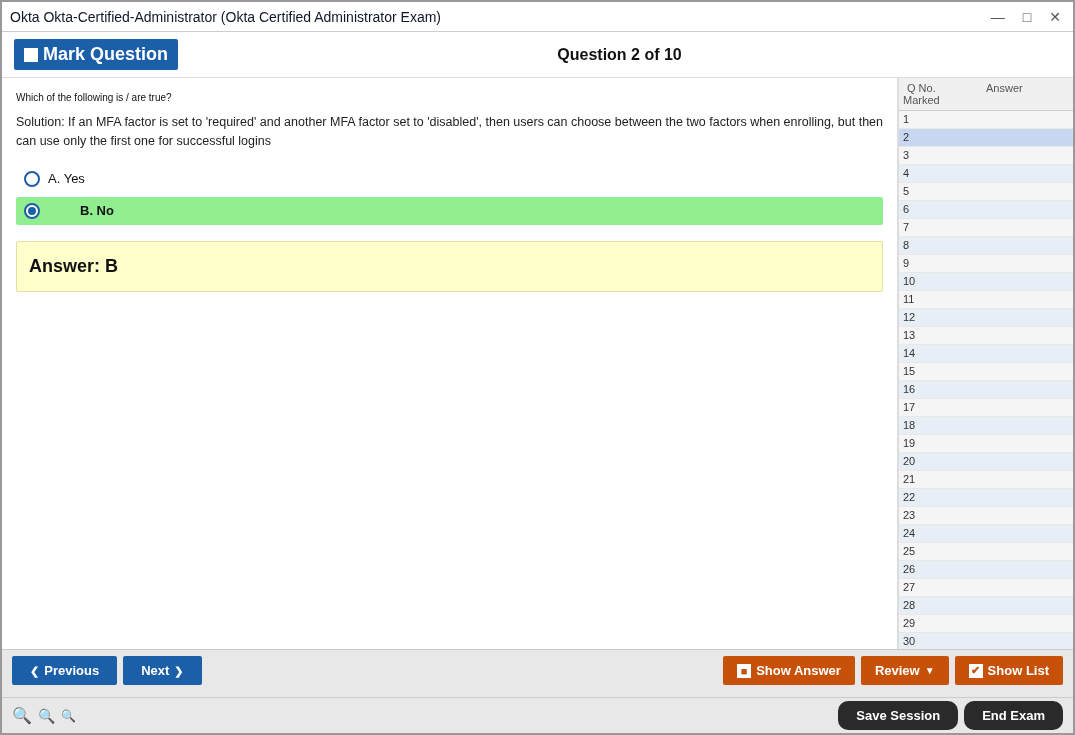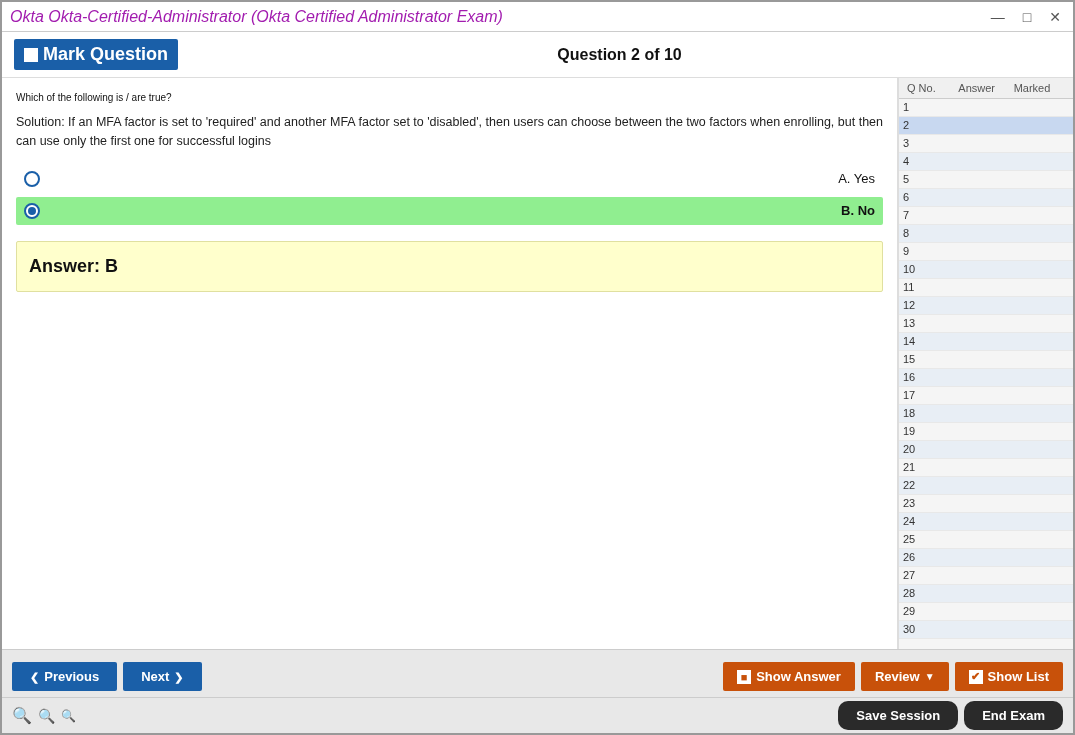--- a/index.html
+++ b/index.html
@@ -20,23 +20,22 @@
       display: flex;
       align-items: center;
       justify-content: space-between;
       background: #fff;
       border-bottom: 1px solid #ccc;
       padding: 4px 8px;
       height: 30px;
       flex-shrink: 0;
     }
     .titlebar-title {
-      font-size: 16px;
-      color: #a21caf;
-      font-style: italic;
+      font-size: 14px;
+      color: #0f172a;
     }
     .titlebar-controls {
       display: flex;
       gap: 10px;
     }
     .titlebar-btn {
       background: none;
       border: none;
       cursor: pointer;
       font-size: 14px;
@@ -114,21 +113,20 @@
       list-style: none;
       margin-bottom: 16px;
     }
     .option-item {
       display: flex;
       align-items: center;
       padding: 6px 8px;
       margin-bottom: 4px;
       border-radius: 2px;
       cursor: pointer;
-      justify-content: space-between;
     }
     .option-item.selected {
       background: #90ee90;
     }
     .option-item .radio-circle {
       width: 16px;
       height: 16px;
       border-radius: 50%;
       border: 2px solid #1a5fa8;
       margin-right: 8px;
@@ -179,21 +177,21 @@
       width: 175px;
       background: #f5f5f5;
       border-left: 1px solid #ddd;
       display: flex;
       flex-direction: column;
       overflow: hidden;
       flex-shrink: 0;
     }
     .sidebar-header {
       display: grid;
-      grid-template-columns: 1fr 1fr 1fr;
+      grid-template-columns: 1fr 1fr;
       padding: 4px 4px;
       border-bottom: 1px solid #ccc;
       background: #f0f0f0;
     }
     .sidebar-col-header {
       font-size: 11px;
       color: #555;
     }
     .sidebar-col-header:first-child { text-align: left; padding-left: 4px; }
     .sidebar-list {
@@ -222,21 +220,21 @@
       text-align: center;
     }
     .sidebar-cell:first-child { text-align: left; }
 
     
     .bottom-toolbar {
       background: #e8e8e8;
       border-top: 1px solid #ccc;
       padding: 6px 10px;
       display: flex;
-      align-items: flex-end;
+      align-items: flex-start;
       gap: 6px;
       flex-shrink: 0;
       height: 48px;
     }
     .btn-blue {
       background: #1a5fa8;
       color: #fff;
       border: none;
       padding: 7px 18px;
       font-size: 13px;

